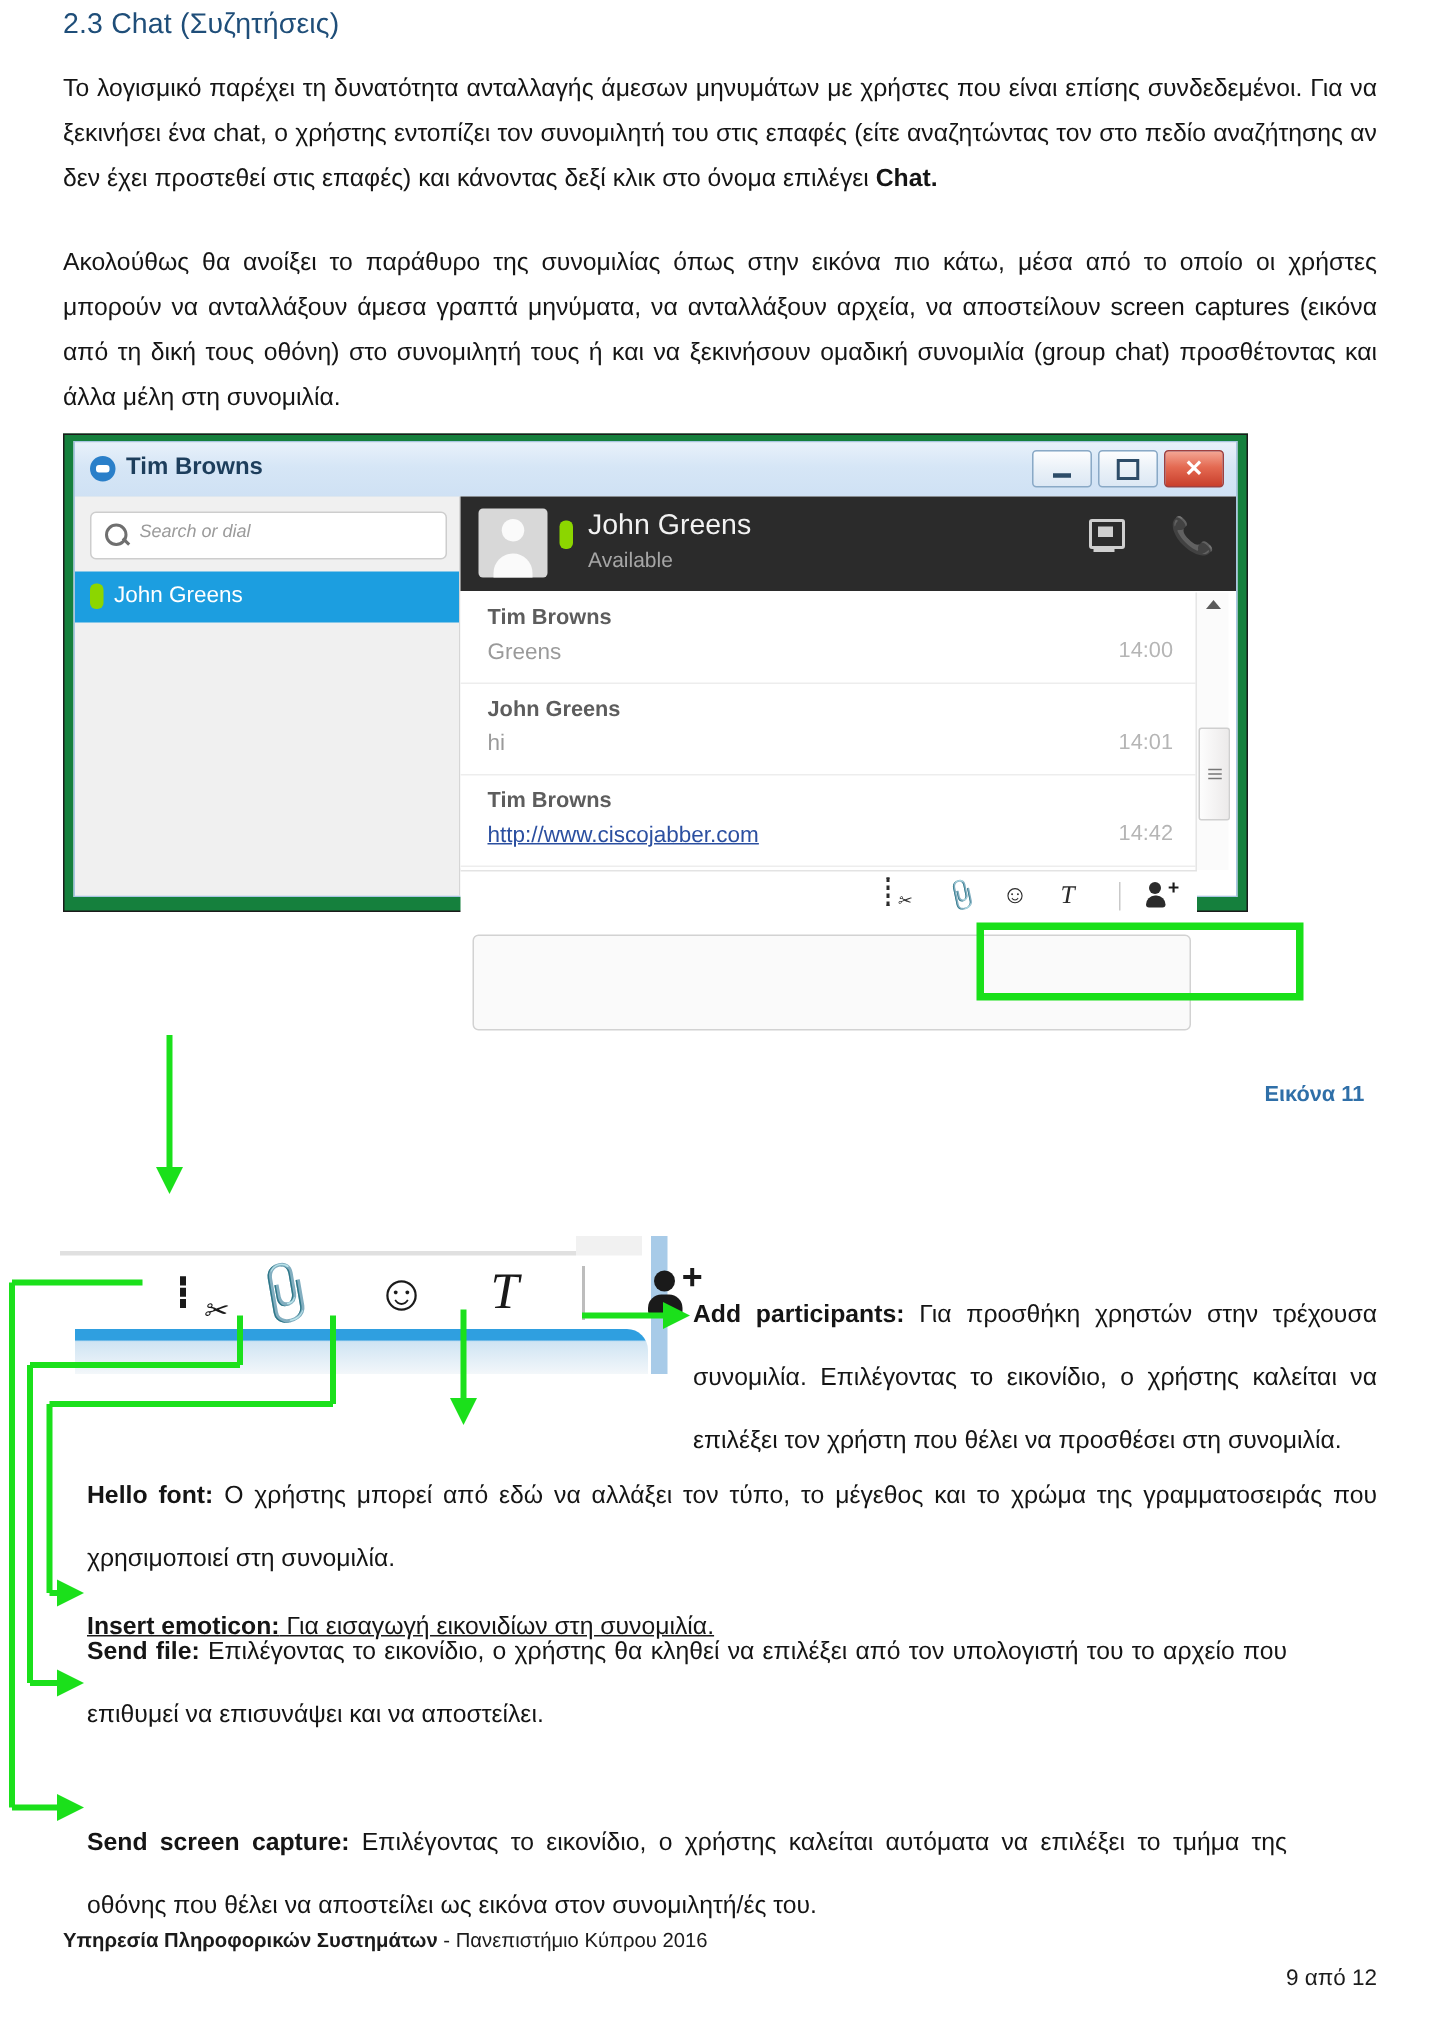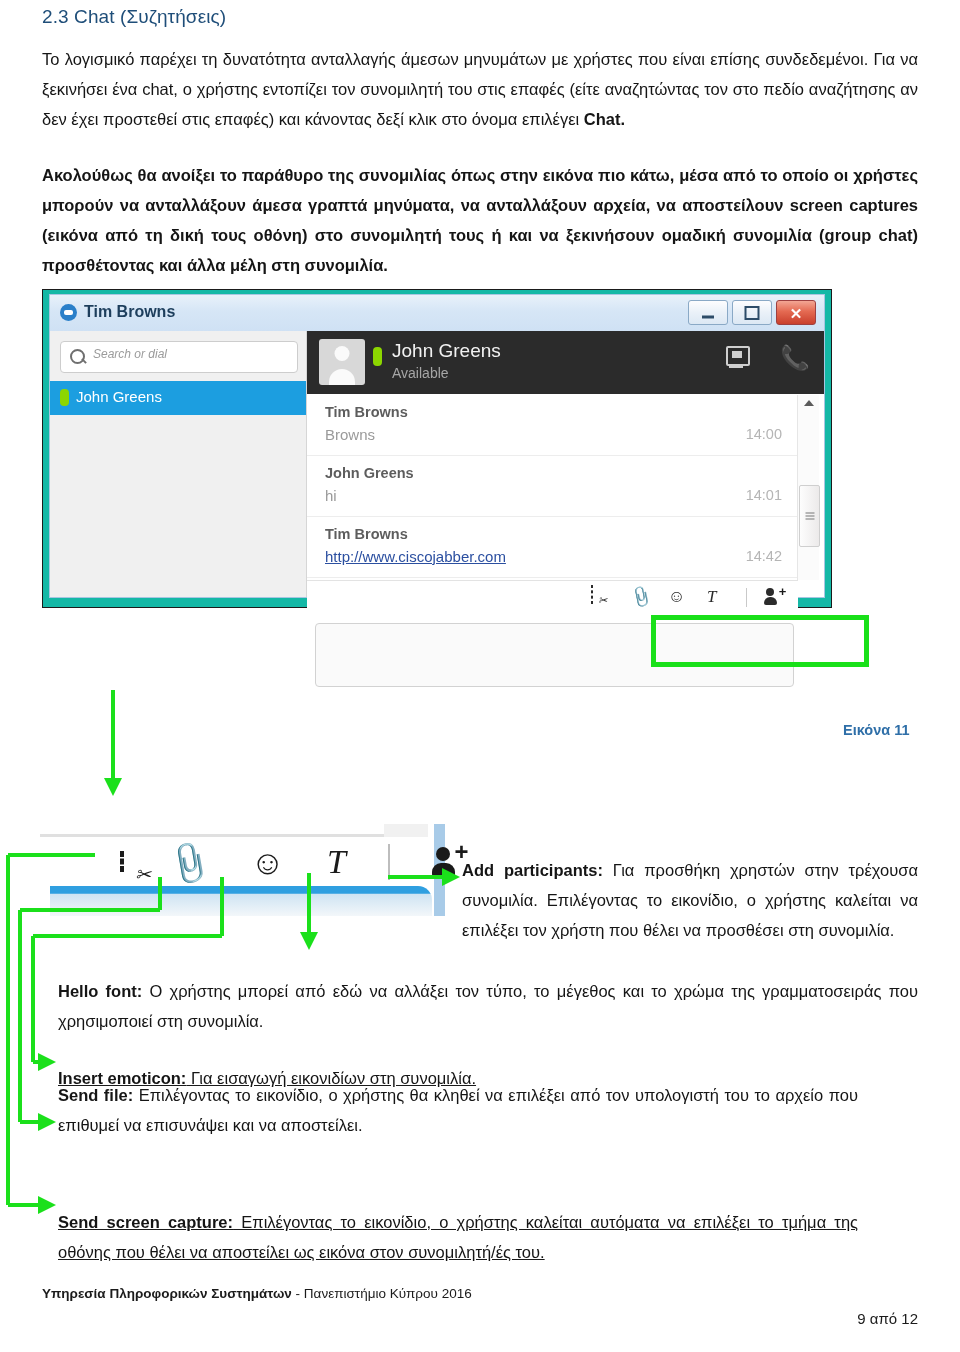--- a/index.html
+++ b/index.html
@@ -16,27 +16,27 @@
   
   .doc{position:absolute;left:42px;top:0;width:876px;}
   h2.heading{
     font-size:19px;font-weight:normal;color:#1f4e79;
     margin:6px 0 8px 0;letter-spacing:.1px;
   }
   p.para{
     font-size:16.5px;line-height:30px;text-align:justify;
     margin:16px 0 4px 0;color:#151515;
   }
-  p.para2{margin-top:26px;font-weight:bold;}
+  p.para2{margin-top:26px;}
   .b{font-weight:bold;}
 
   
   .shot{
     position:absolute;left:42px;top:289px;width:790px;height:319px;
-    background:#14b8a6;
+    background:#15803d;
     border:1px solid #1b1b1b;
     box-sizing:border-box;
   }
   .shot-inner{
     position:absolute;left:6px;top:4px;right:6px;bottom:9px;
     background:#f0f0f0;
     border:1px solid #a8c6e2;
     box-sizing:border-box;
   }
   .titlebar{
@@ -210,27 +210,27 @@
   .zi-addp .pl{position:absolute;right:0px;top:-2px;font-size:24px;font-weight:bold;line-height:18px;}
   .zp-blue{
     position:absolute;left:10px;top:70px;width:382px;height:30px;
     background:linear-gradient(to bottom,#2f9fe0 0%,#2f9fe0 24%,#cfe4f3 28%,#f3f7fa 100%);
     border-radius:0 14px 0 0;
   }
 
   
   .callout{position:absolute;}
   .co-title{font-weight:bold;}
-  .co-text{font-size:16.5px;line-height:30px;text-align:justify;color:#151515;}
+  .co-text{font-size:16.5px;line-height:42px;text-align:justify;color:#151515;}
 
   .co-addp{left:462px;top:838px;width:456px;}
   .co-edit{left:58px;top:959px;width:860px;}
   .co-emo{left:58px;top:1046px;width:860px;text-decoration:underline;}
   .co-file{left:58px;top:1063px;width:800px;}
-  .co-cap{left:58px;top:1190px;width:800px;text-decoration:underline;}
+  .co-cap{left:58px;top:1190px;width:800px;}
 
   .footer{
     position:absolute;left:42px;top:1286px;font-size:13.5px;color:#1b1b1b;
   }
   .footer .fb{font-weight:bold;}
   .pagenum{position:absolute;right:42px;top:1310px;font-size:15px;color:#1b1b1b;}
 
   
   .anno{position:absolute;left:0;top:0;width:960px;height:1352px;pointer-events:none;}
 </style>
@@ -289,21 +289,21 @@
                 <i class="scr"></i>
                 <i class="base"></i>
               </span>
             <span class="ic-phone">📞</span>
           </div>
         </div>
 
         <div class="msgs">
           <div class="msg">
             <span class="who">Tim Browns</span>
-            <span class="txt">Browns</span>
+            <span class="txt">Greens</span>
             <span class="time">14:00</span>
           </div>
           <div class="msg">
             <span class="who">John Greens</span>
             <span class="txt">hi</span>
             <span class="time">14:01</span>
           </div>
           <div class="msg">
             <span class="who">Tim Browns</span>
             <span class="txt link">http://www.ciscojabber.com</span>

